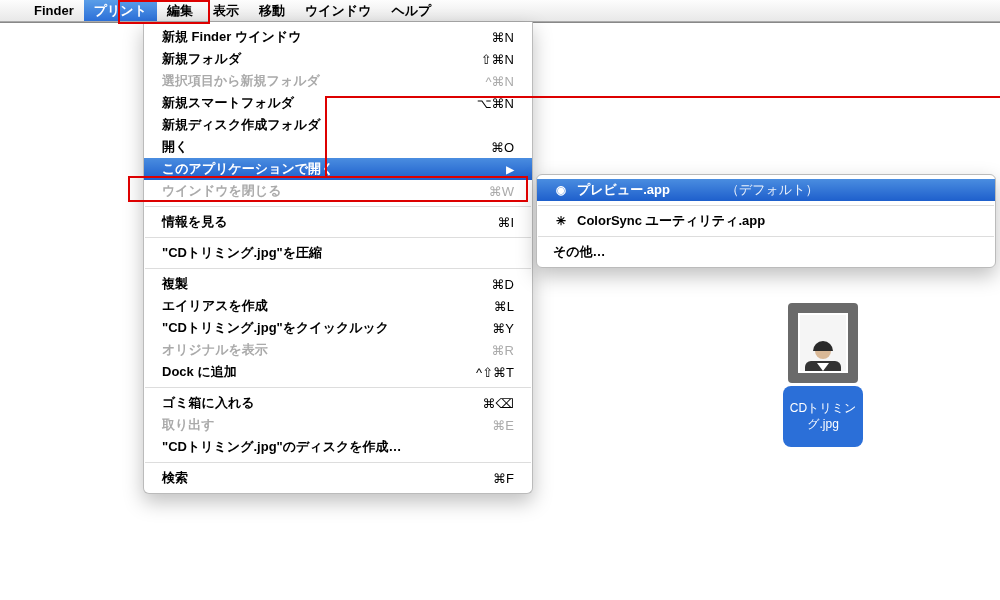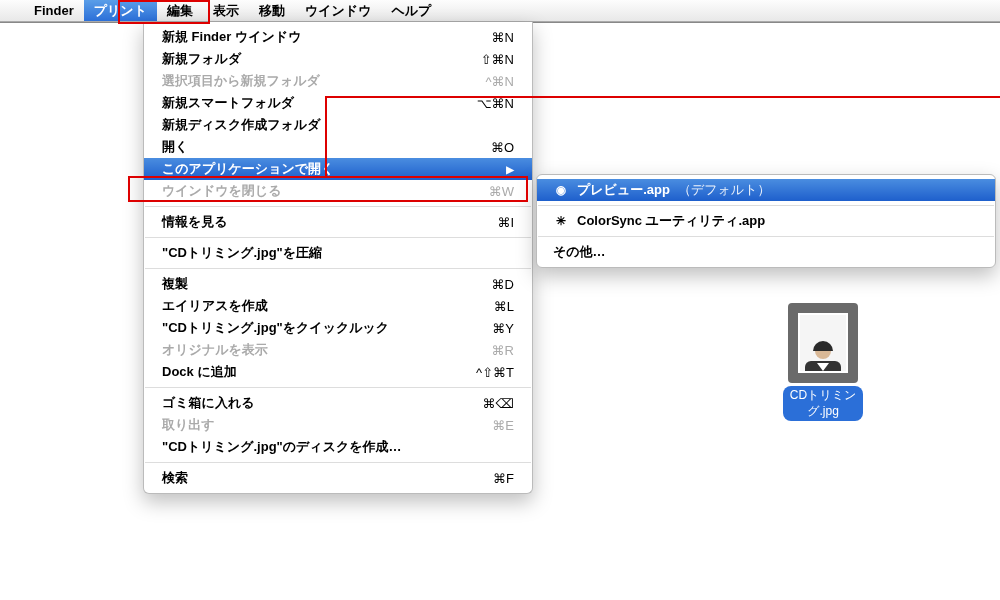--- a/index.html
+++ b/index.html
@@ -91,21 +91,21 @@
     }
     .sub-item.highlighted {
       background: linear-gradient(#4a8de0, #1e5fcc);
       color: #fff;
     }
     .sub-icon {
       width: 16px; height: 16px;
       display: inline-flex; align-items: center; justify-content: center;
       font-size: 12px;
     }
-    .sub-default { font-weight: normal; opacity: 0.9; }
+    .sub-default { font-weight: normal; opacity: 0.9; margin-left: 48px; }
     .desktop-icon {
       position: absolute;
       top: 303px;
       left: 783px;
       width: 80px;
       text-align: center;
     }
     .thumb-frame {
       width: 70px; height: 80px;
       margin: 0 auto 3px;
@@ -122,21 +122,21 @@
     }
     .portrait-head { width: 16px; height: 16px; border-radius: 50%; background: #d9b896; margin-bottom: 2px; }
     .portrait-hair { position: relative; }
     .portrait-hair::before { content:''; position:absolute; top:-2px; left:-2px; width:20px; height:10px; background:#2a2a2a; border-radius: 10px 10px 0 0; }
     .portrait-body { width: 36px; height: 24px; background: #333; border-radius: 6px 6px 0 0; }
     .portrait-collar { width: 0; height: 0; border-left: 6px solid transparent; border-right: 6px solid transparent; border-top: 8px solid #fff; margin-top:-22px; z-index:2; position:relative;}
     .icon-label {
       background: #2b6fd8;
       color: #fff;
       border-radius: 8px;
-      padding: 2px 6px;
+      padding: 15px 6px;
       font-size: 12px;
       display: inline-block;
       line-height: 1.3;
     }
     
     .red-box { position: absolute; border: 2px solid #d00; pointer-events: none; }
     .red-line { position: absolute; background: #d00; height: 2px; pointer-events: none; }
   </style>
 </head>
 <body>

